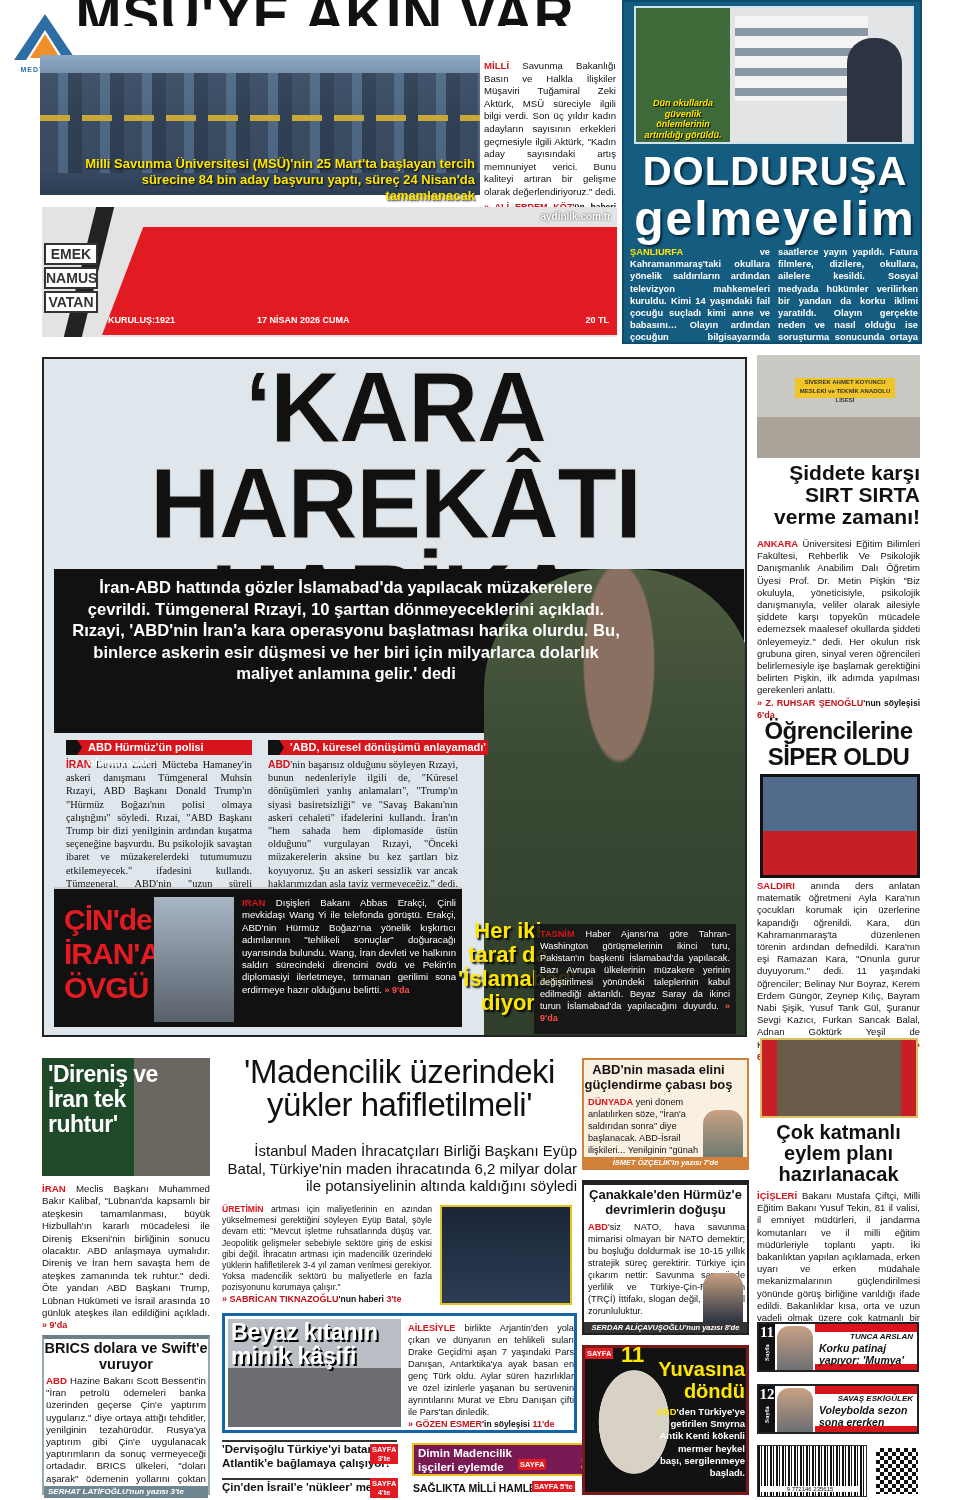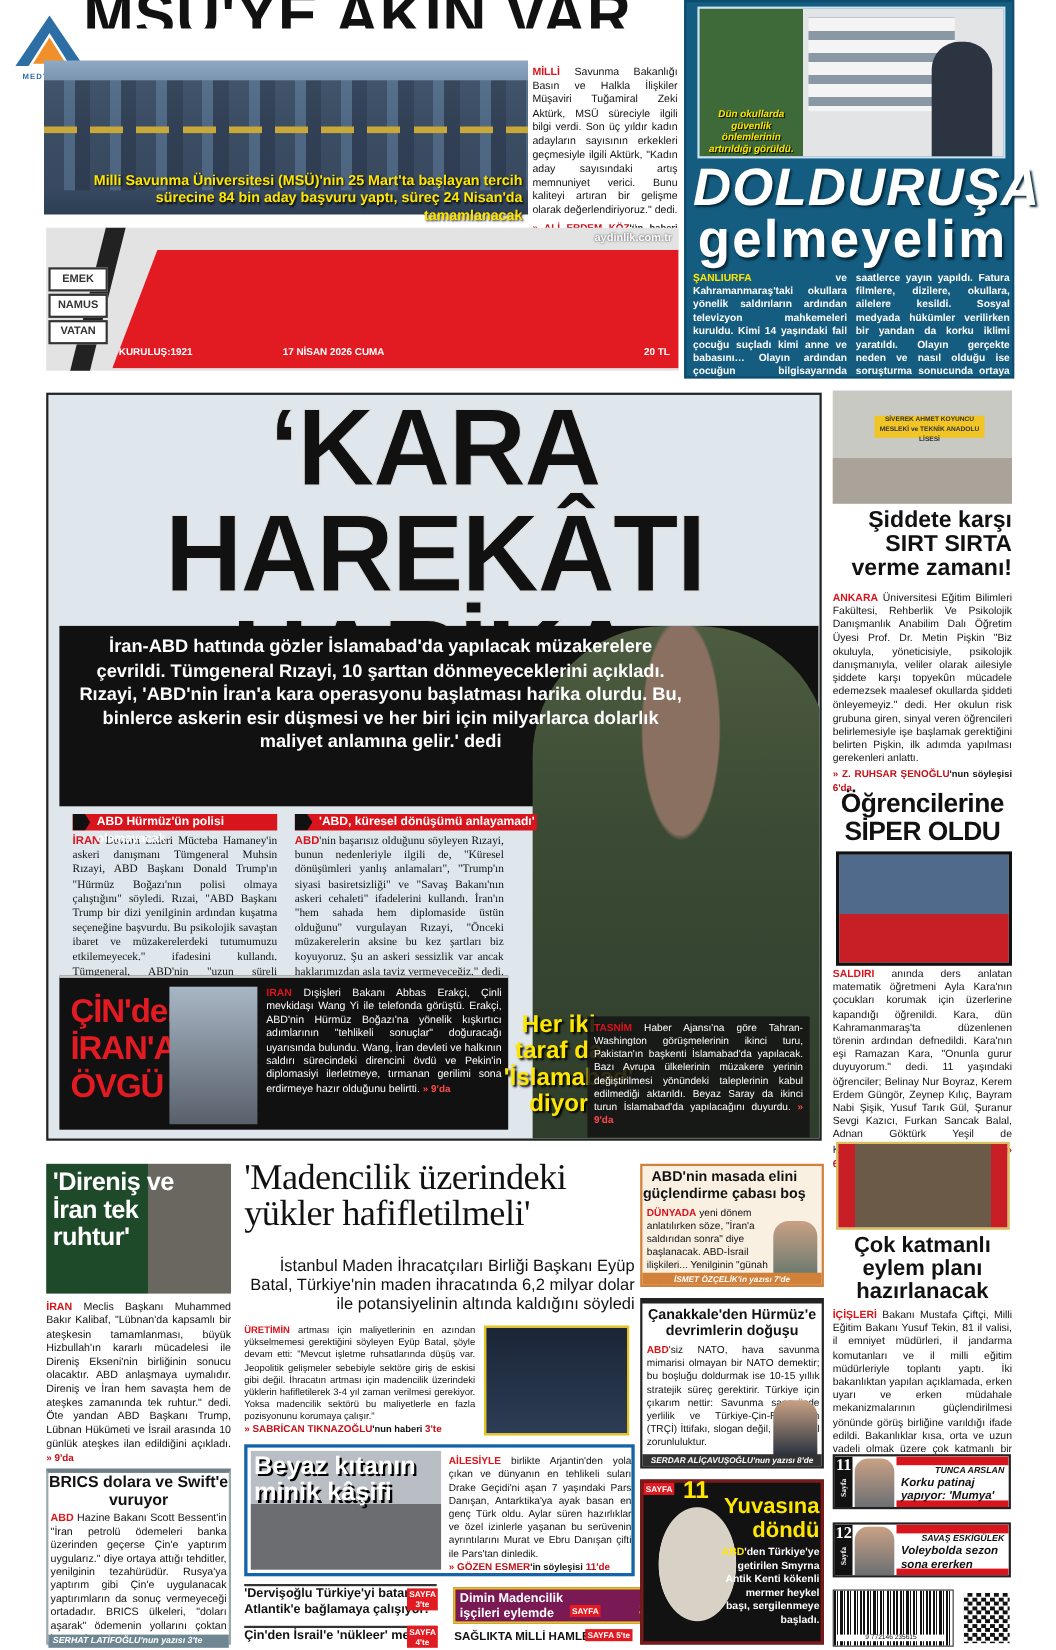--- a/index.html
+++ b/index.html
@@ -19,32 +19,32 @@
   #msu-caption { left: 50px; top: 156px; width: 425px; text-align: right; color: #ffe600; font-weight: bold; font-size: 13px; line-height: 16px; text-shadow: 1px 1px 2px #000; }
   #msu-text { left: 484px; top: 60px; width: 132px; font-size: 9.6px; line-height: 12.6px; text-align: justify; }
 
   
   #dold-box { left: 622px; top: 0; width: 300px; height: 344px; background: #155d80; border: 2px solid #0d4c6c; }
   #dold-photo { left: 10px; top: 4px; width: 280px; height: 138px; border: 2px solid #cfe3ee; background: linear-gradient(90deg, #3e6a3a 0 34%, #e2e4e6 34% 100%); overflow: hidden; }
   #dold-photo .bldg { position: absolute; left: 36%; top: 8px; width: 48%; height: 85px; background: repeating-linear-gradient(180deg, #f4f4f4 0 12px, #8a98a6 12px 20px); }
   #dold-photo .man { position: absolute; right: 10px; top: 30px; width: 55px; height: 106px; background: #2b3440; border-radius: 25px 25px 0 0; }
   #dold-caption { left: 14px; top: 96px; width: 90px; text-align: center; color: #ffe600; font-style: italic; font-weight: bold; font-size: 9px; line-height: 10.5px; text-shadow: 1px 1px 1px #000; }
   #dold-title { left: 6px; top: 145px; width: 290px; color: #fff; font-weight: 900; text-align: center; text-shadow: 2px 2px 2px #062a3c; }
-  #dold-title .l1 { font-size: 48px; line-height: 48px; letter-spacing: 1px; font-style: italic; }
+  #dold-title .l1 { font-size: 40px; line-height: 48px; letter-spacing: 1px; }
   #dold-title .l2 { font-size: 48px; line-height: 48px; letter-spacing: 2px; }
   #dold-cols { left: 6px; top: 244px; width: 288px; display: flex; gap: 8px; color: #fff; font-weight: bold; font-size: 9.3px; line-height: 12.2px; }
   #dold-cols > div { flex: 1; text-align: justify; }
   #dold-cols .hl { color: #ffe600; }
 
   
   #masthead { left: 42px; top: 207px; width: 575px; height: 130px; background: #e3e3e3; }
   #mh-red { left: 60px; top: 20px; width: 515px; height: 108px; background: #e21b23; clip-path: polygon(8% 0, 100% 0, 100% 100%, 0 100%); }
   #mh-black { left: 38px; top: 0; width: 18px; height: 130px; background: #222; transform: skewX(-14deg); }
   #mh-title { left: 82px; top: -6px; color: #fff; font-weight: 900; font-size: 112px; line-height: 120px; letter-spacing: -3px; text-shadow: 2px 2px 0 #9a0e13; }
-  .mh-slogan { left: 2px; width: 54px; height: 22px; background: #fff; border: 2px solid #333; color: #333; font-weight: 900; font-size: 10px; line-height: 18px; text-align: center; }
+  .mh-slogan { left: 2px; width: 54px; height: 22px; background: #fff; border: 2px solid #333; color: #333; font-weight: 900; font-size: 14px; line-height: 18px; text-align: center; }
   #mh-site { right: 6px; top: 4px; color: #fff; font-weight: bold; font-size: 10px; text-shadow: 0 0 2px #333; }
   .mh-foot { top: 108px; color: #fff; font-weight: bold; font-size: 9px; }
 
   
   #lead-box { left: 42px; top: 357px; width: 705px; height: 680px; border: 2px solid #222; background: #dfe7ec; overflow: hidden; }
   #lead-h1 { left: 6px; top: 0px; width: 690px; font-weight: 900; font-size: 100px; line-height: 96px; letter-spacing: -2px; color: #111; text-align: center; transform: scaleX(0.98); -webkit-text-stroke: 1px #ddd; }
   #rizayi-photo { left: 440px; top: 210px; width: 270px; height: 470px; background: radial-gradient(ellipse at 50% 20%, #8a7060 0 18%, transparent 19%), linear-gradient(180deg, #4e5d40 0%, #3a4a34 40%, #2f3e2c 100%); border-radius: 120px 120px 0 0; }
   #lead-dark { left: 10px; top: 210px; width: 690px; height: 164px; background: #111; }
   #lead-deck { left: 22px; top: 218px; width: 560px; color: #fff; font-weight: bold; font-size: 16.6px; line-height: 21.5px; text-align: center; }
   .sub-strip { height: 15px; background: #d8141c; color: #fff; font-weight: bold; font-size: 11px; line-height: 15px; padding-left: 22px; position: relative; }
@@ -85,21 +85,21 @@
   
   #direnis-box { left: 42px; top: 1058px; width: 168px; height: 118px; background: linear-gradient(90deg, #1e4a2a 0 55%, #6a6660 55% 100%); }
   #direnis-title { left: 48px; top: 1062px; width: 110px; color: #fff; font-weight: 900; font-size: 23px; line-height: 25px; letter-spacing: -0.5px; }
   #direnis-text { left: 42px; top: 1183px; width: 168px; font-size: 9.7px; line-height: 12.4px; text-align: justify; }
   #brics-box { left: 42px; top: 1335px; width: 168px; height: 160px; border: 2px solid #9aa; border-top: 4px solid #6f7f88; }
   #brics-title { left: 42px; top: 1340px; width: 168px; text-align: center; font-weight: 900; font-size: 14.5px; line-height: 16px; }
   #brics-text { left: 46px; top: 1375px; width: 160px; font-size: 9.7px; line-height: 12.2px; text-align: justify; }
   #brics-foot { left: 44px; top: 1486px; width: 164px; height: 12px; background: #6f8793; color: #fff; font-style: italic; font-weight: bold; font-size: 8px; line-height: 12px; padding-left: 4px; }
 
   
-  #mad-title { left: 222px; top: 1055px; width: 355px; font-size: 33px; line-height: 33px; letter-spacing: -0.5px; font-family: Liberation Serif, serif; }
+  #mad-title { left: 222px; top: 1055px; width: 355px; text-align: center; font-size: 33px; line-height: 33px; letter-spacing: -0.5px; }
   #mad-deck { left: 222px; top: 1142px; width: 355px; text-align: right; font-size: 15px; line-height: 17.5px; }
   #mad-text { left: 222px; top: 1204px; width: 210px; font-size: 8.6px; line-height: 11.2px; text-align: justify; }
   #mad-photo { left: 440px; top: 1205px; width: 132px; height: 100px; border: 2px solid #e6c21c; background: linear-gradient(180deg, #1a2536, #2d3d55); }
 
   
   #beyaz-box { left: 222px; top: 1313px; width: 355px; height: 120px; border: 3px solid #1364a8; background: #fff; }
   #beyaz-photo { left: 3px; top: 3px; width: 173px; height: 108px; background: linear-gradient(180deg, #b9bec4 0 45%, #6c6d70 45% 100%); }
   #beyaz-title { left: 6px; top: 4px; color: #fff; font-weight: 900; font-size: 23px; line-height: 24px; text-shadow: 2px 2px 0 #000; }
   #beyaz-text { left: 183px; top: 6px; width: 166px; font-size: 9.2px; line-height: 12px; text-align: justify; }
   .sayfa-tag { background: #e21b23; color: #fff; font-weight: bold; font-size: 7.5px; line-height: 9px; text-align: center; padding: 1px 2px; }

